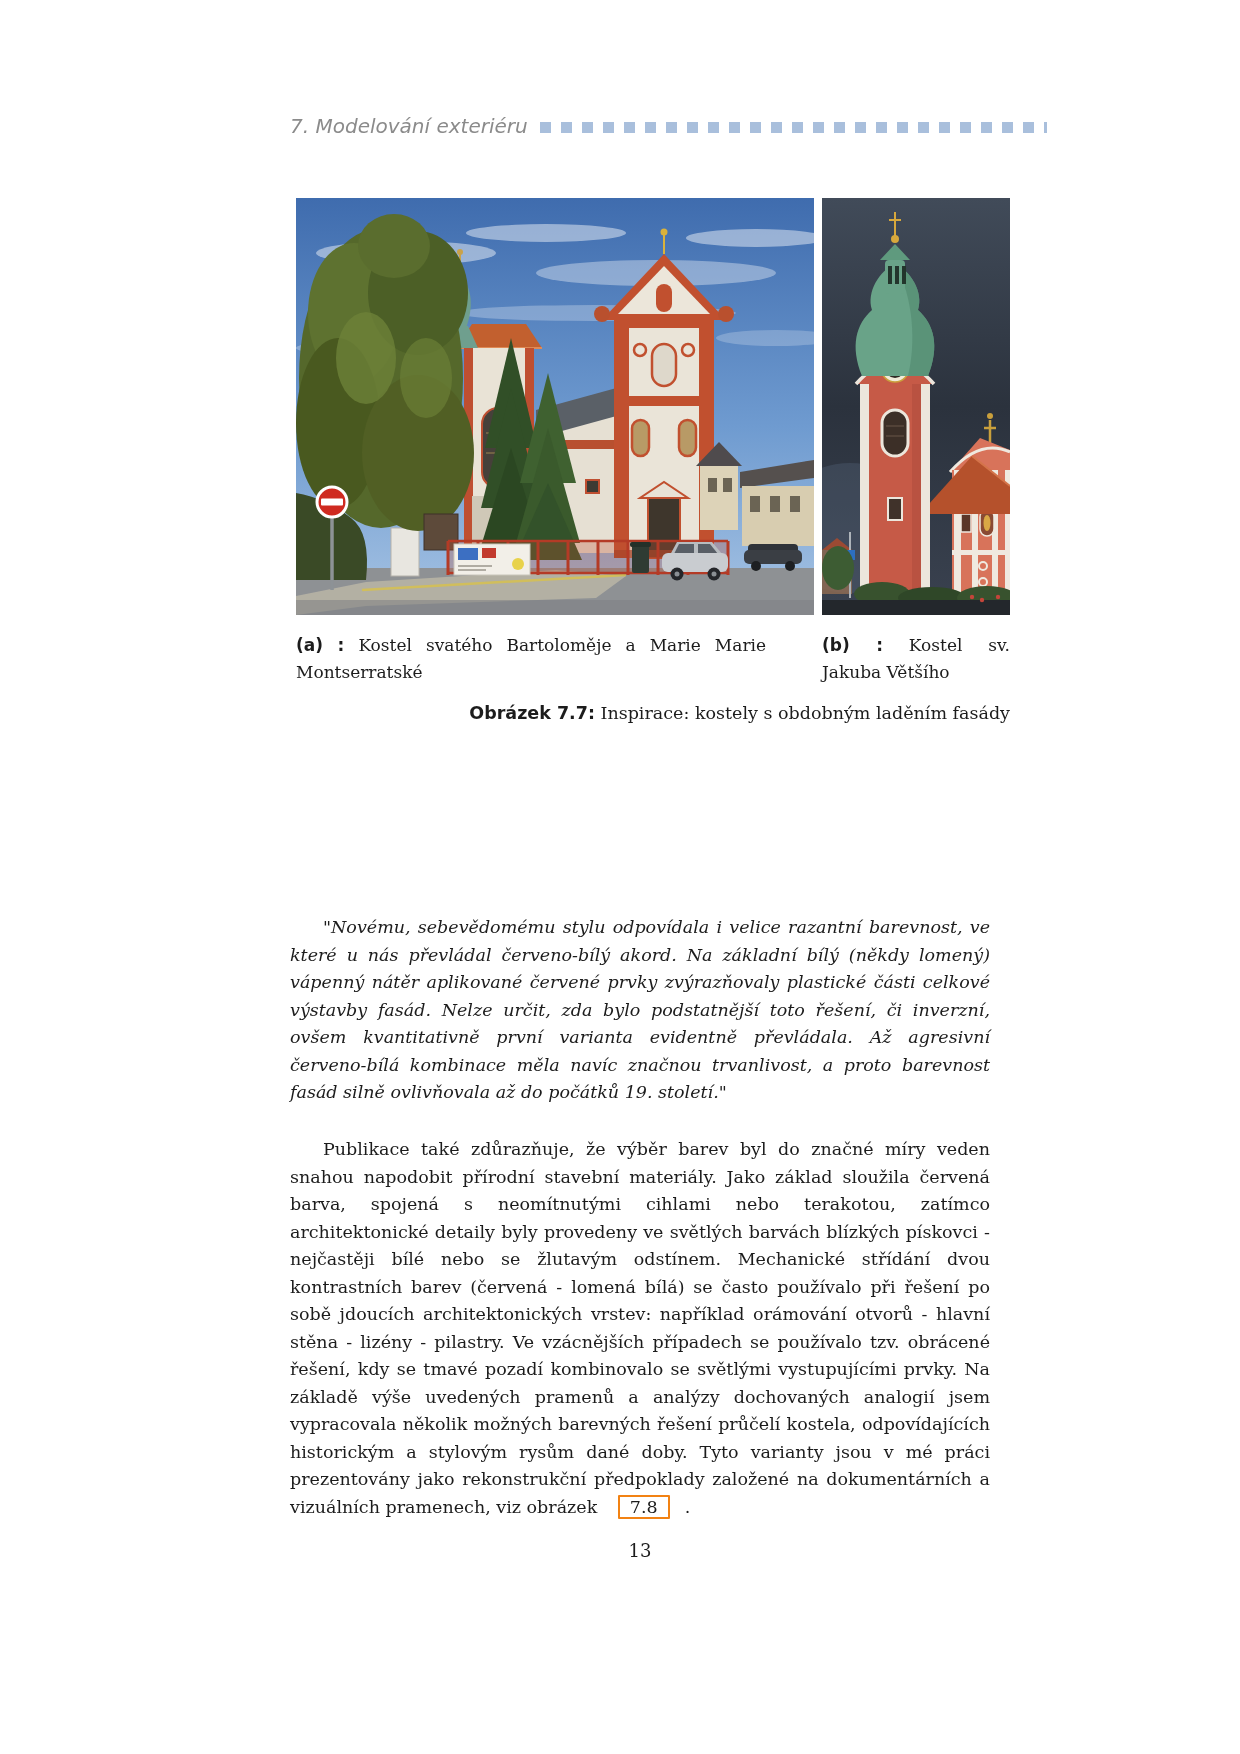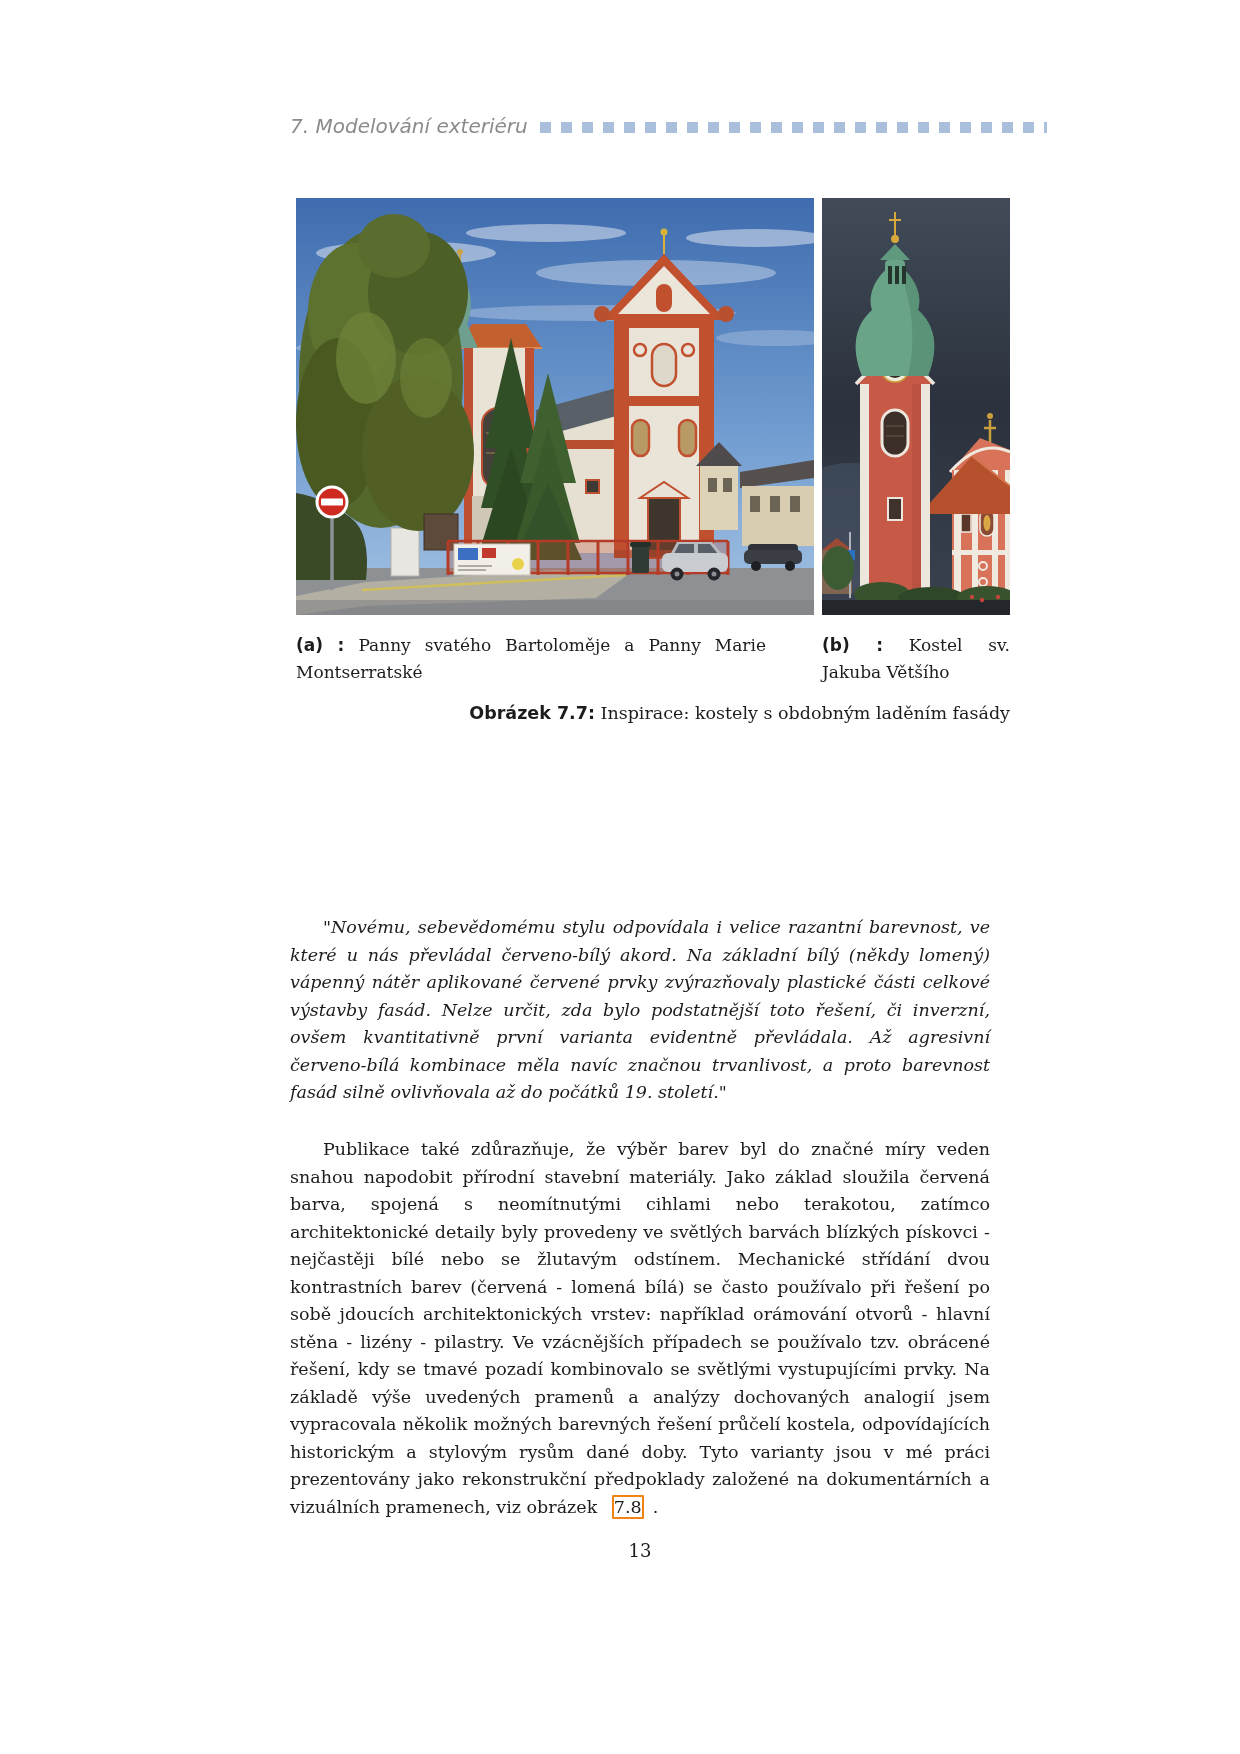--- a/index.html
+++ b/index.html
@@ -38,21 +38,21 @@
   .para {
     position:absolute; left:290px; width:700px;
     font-size:17.5px; line-height:27.5px; text-align:justify;
   }
   .para-1 { top:813px; text-indent:33px; }
   .para-quote { top:914px; text-indent:33px; font-style:italic; }
   .para-2 { top:1136px; text-indent:33px; }
 
   .ref-box {
     border:2px solid #f28213; border-radius:1px;
-    padding:0 0; margin:0 9px; color:#1c1c1c; cursor:pointer;
+    padding:0 10px; margin:0 15px; color:#1c1c1c; cursor:pointer;
   }
   .page-number {
     position:absolute; left:290px; top:1540px; width:700px;
     text-align:center; font-size:18px;
   }
 </style>
 </head>
 <body>
 
 <div class="page">
@@ -290,21 +290,21 @@
         <rect y="402" width="188" height="15" fill="#23272c"></rect>
         <circle cx="150" cy="399" r="2.2" fill="#c4453a"></circle>
         <circle cx="160" cy="402" r="2.2" fill="#c4453a"></circle>
         <circle cx="176" cy="399" r="2.2" fill="#c4453a"></circle>
       </g>
     </svg>
   </div>
 
   <div class="subcaption subcaption-a">
     <span class="subcap-label">(a) :</span>
-    <span>Panny svatého Bartoloměje a Panny Marie Montserratské</span>
+    <span>Kostel svatého Bartoloměje a Marie Marie Montserratské</span>
   </div>
   <div class="subcaption subcaption-b">
     <span class="subcap-label">(b) :</span>
     <span>Kostel sv. Jakuba Většího</span>
   </div>
 
   <div class="figure-caption">
     <span class="figure-caption-label">Obrázek 7.7:</span><span> Inspirace: kostely s obdobným laděním fasády</span>
   </div>
 

